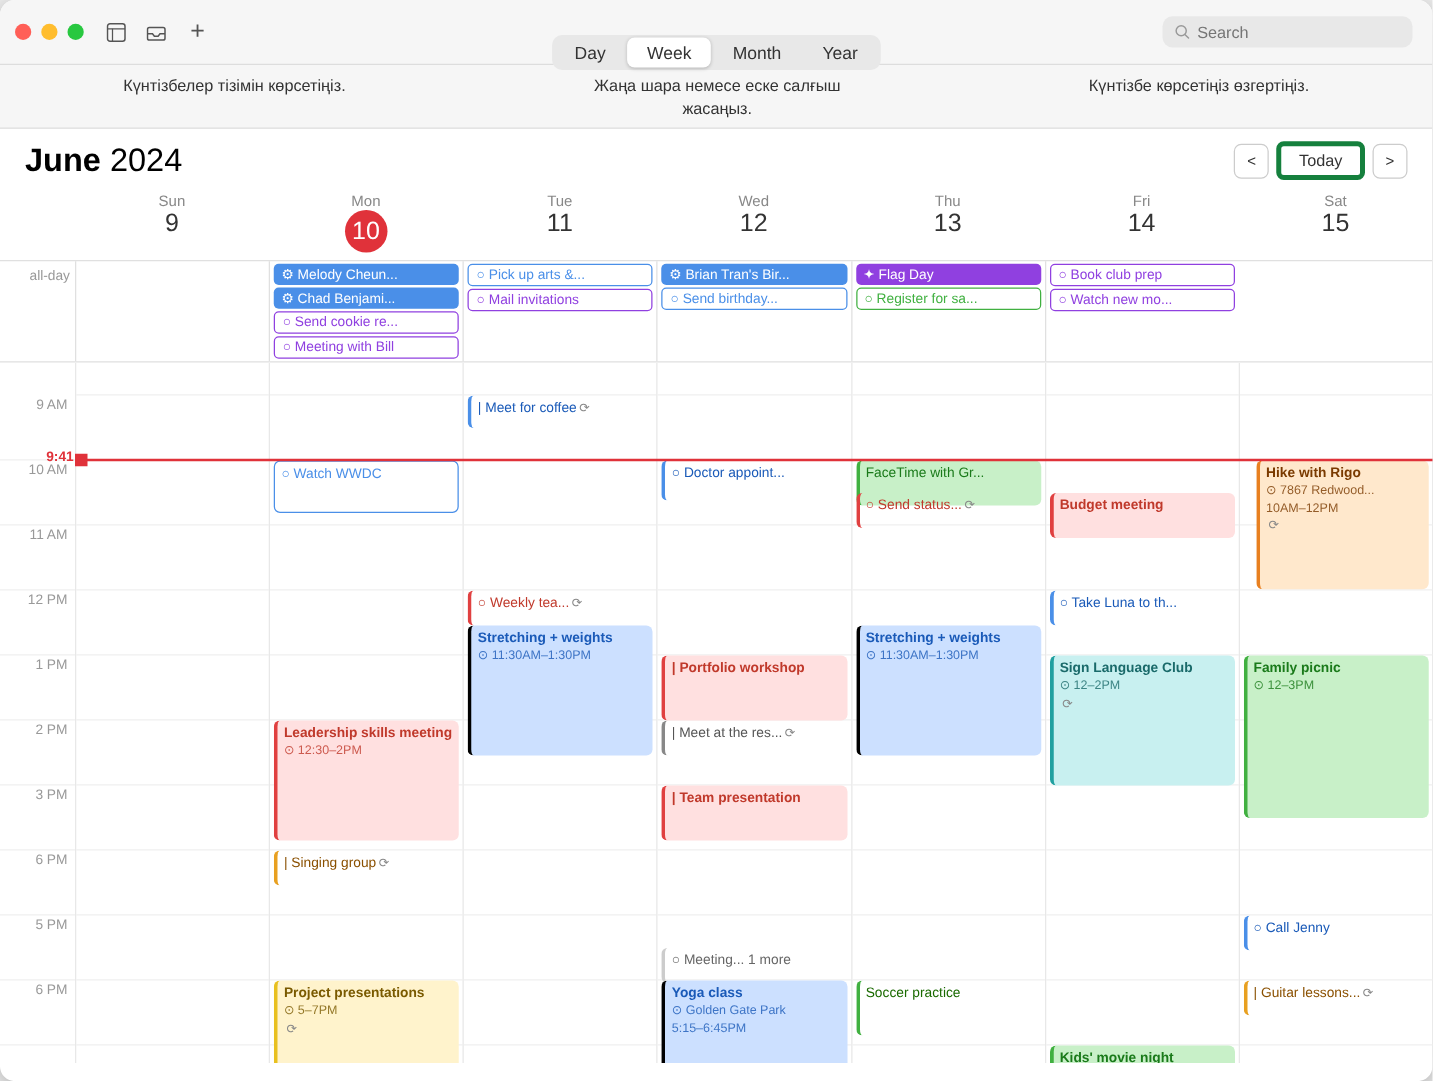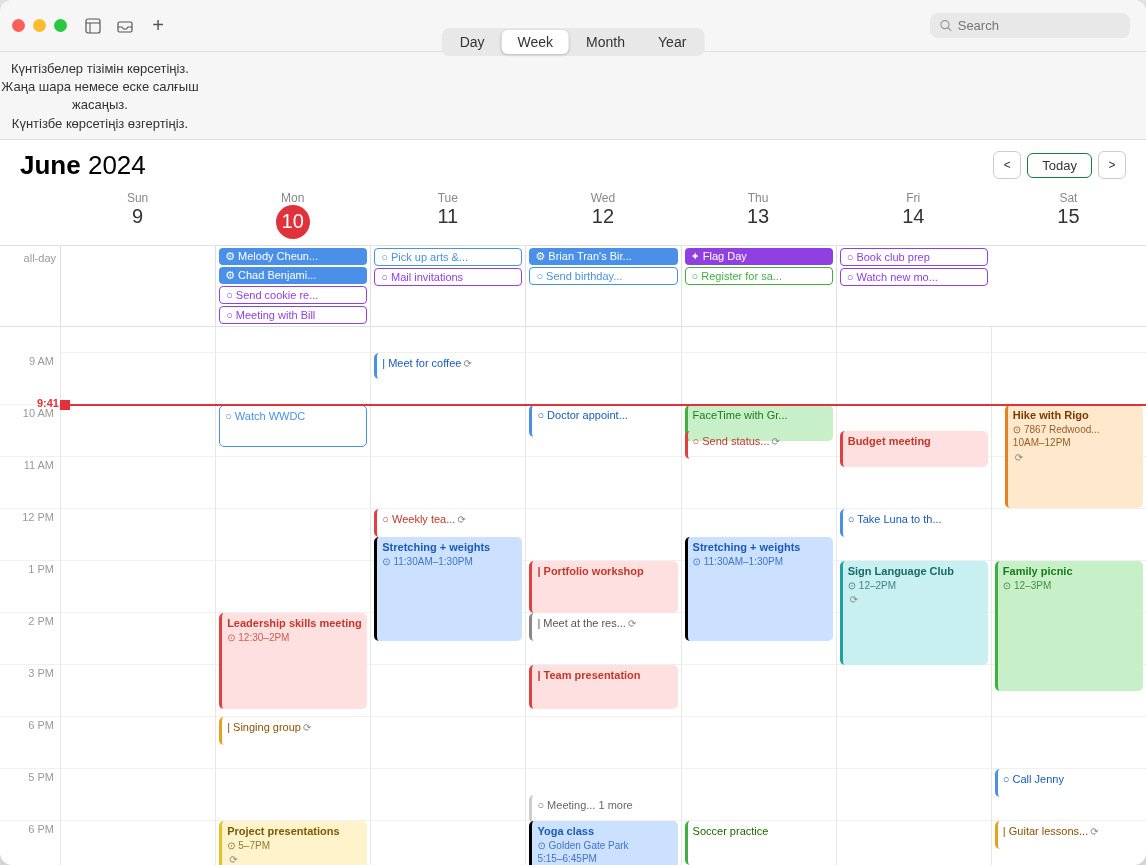--- a/index.html
+++ b/index.html
@@ -19,30 +19,30 @@
     .add-btn { width: 22px; height: 22px; display: flex; align-items: center; justify-content: center; color: #555; font-size: 18px; cursor: pointer; border-radius: 50%; }
 
     .view-switcher { position: absolute; left: 50%; transform: translateX(-50%); display: flex; background: #e8e8e8; border-radius: 8px; padding: 2px; gap: 1px; margin-top: 32px; }
     .view-btn { padding: 4px 16px; border-radius: 6px; border: none; background: transparent; font-size: 14px; cursor: pointer; color: #333; }
     .view-btn.active { background: #fff; box-shadow: 0 1px 3px rgba(0,0,0,0.2); font-weight: 500; }
 
     .search-box { position: absolute; right: 16px; display: flex; align-items: center; background: #e8e8e8; border-radius: 8px; padding: 5px 10px; gap: 6px; width: 200px; }
     .search-box input { border: none; background: transparent; font-size: 13px; outline: none; width: 100%; color: #333; }
 
     
-    .annotation-area { background: #f6f6f6; padding: 8px 0 6px 0; border-bottom: 1px solid #ddd; display: flex; justify-content: space-around; flex-direction: column; }
+    .annotation-area { background: #f6f6f6; padding: 8px 0 6px 0; border-bottom: 1px solid #ddd; display: flex; justify-content: space-around; }
     .annotation { text-align: center; font-size: 13px; color: #333; max-width: 200px; line-height: 1.4; }
 
     
     .cal-header { padding: 10px 20px 6px 20px; display: flex; align-items: center; justify-content: space-between; }
     .month-title { font-size: 26px; font-weight: 300; color: #000; }
     .month-title strong { font-weight: 700; }
     .nav-controls { display: flex; align-items: center; gap: 6px; }
     .nav-btn { width: 28px; height: 28px; border: 1px solid #ccc; background: #fff; border-radius: 6px; cursor: pointer; display: flex; align-items: center; justify-content: center; font-size: 12px; color: #333; }
-    .today-btn { padding: 4px 14px; border: 1px solid #15803d; background: #fff; border-radius: 6px; cursor: pointer; font-size: 13px; color: #333; }
+    .today-btn { padding: 4px 14px; border: 4px solid #15803d; background: #fff; border-radius: 6px; cursor: pointer; font-size: 13px; color: #333; }
 
     
     .day-headers { display: grid; grid-template-columns: 60px repeat(7, 1fr); border-bottom: 1px solid #e0e0e0; padding: 0 0 4px 0; }
     .day-header { text-align: center; font-size: 12px; color: #888; padding: 4px 0 2px; }
     .day-header .day-num { font-size: 20px; color: #333; font-weight: 300; display: block; }
     .day-header .day-num.today { background: #e0323a; color: #fff; border-radius: 50%; width: 34px; height: 34px; display: flex; align-items: center; justify-content: center; margin: 0 auto; font-weight: 500; }
 
     
     .allday-section { display: grid; grid-template-columns: 60px repeat(7, 1fr); border-bottom: 1px solid #e0e0e0; min-height: 80px; }
     .allday-label { font-size: 11px; color: #999; padding: 6px 4px 0 6px; text-align: right; }

